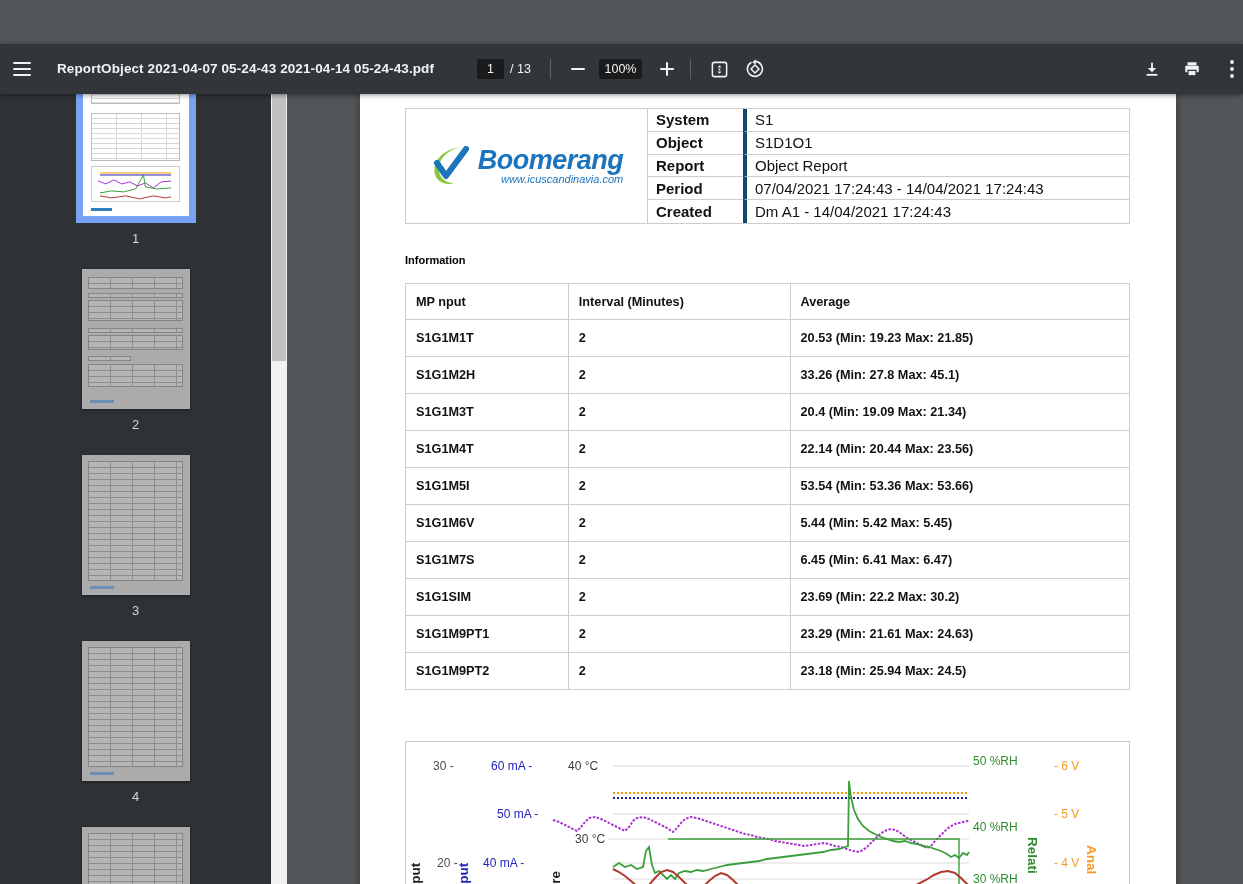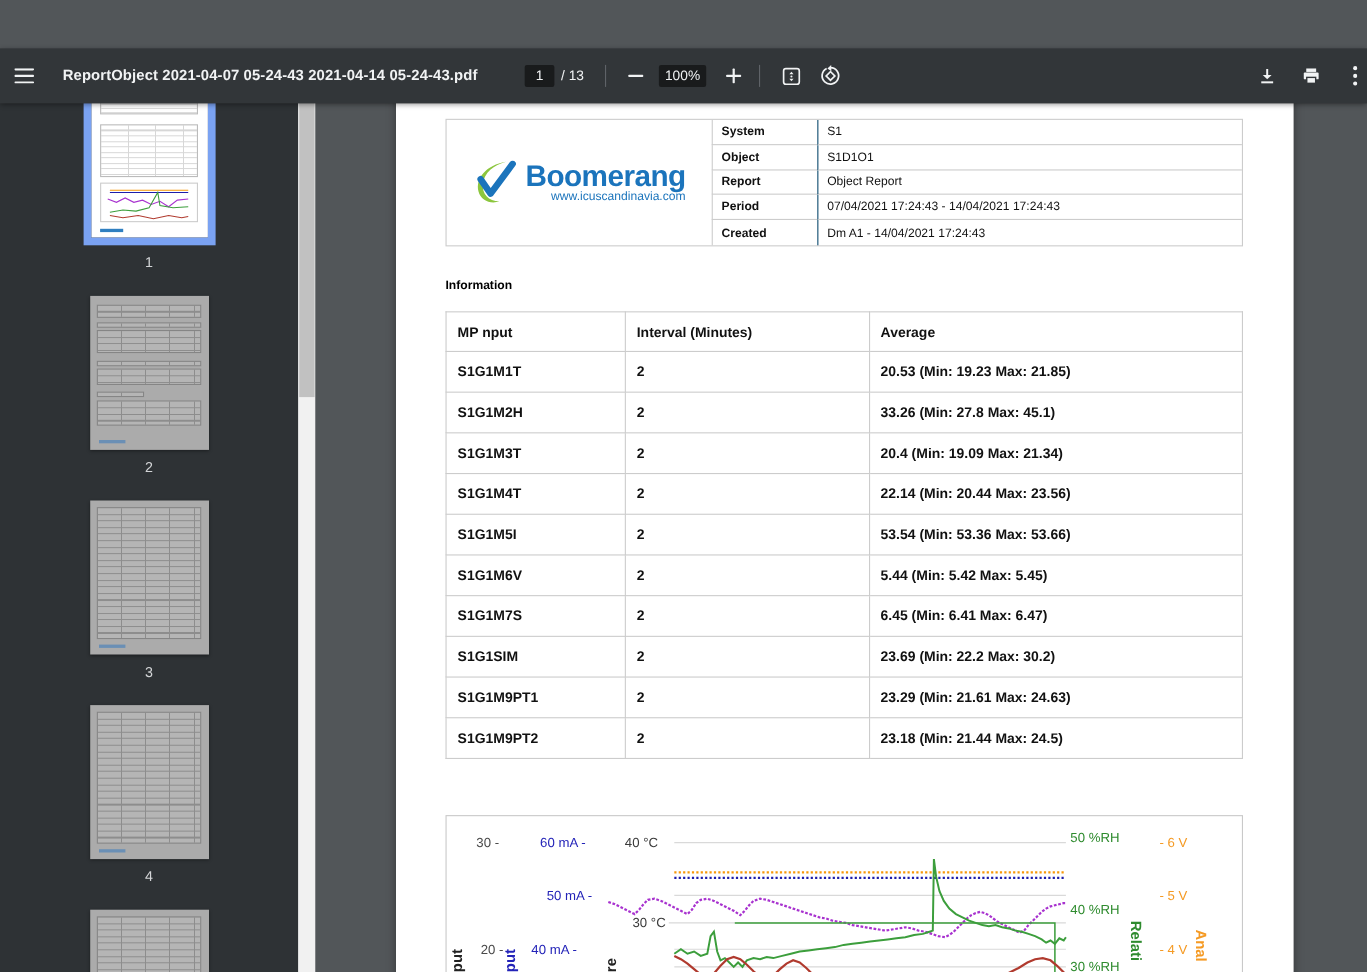--- a/index.html
+++ b/index.html
@@ -65,27 +65,27 @@
   
   .doc-area { position:absolute; left:287px; top:50px; right:0; bottom:0; background:#525659; overflow:hidden; }
   .pdf-page { position:absolute; left:73px; top:6px; width:816px; height:930px; background:#fff;
     box-shadow:0 2px 8px rgba(0,0,0,.35); }
 
   
   .hdr-table { position:absolute; left:45px; top:52px; width:725px; height:116px;
     border:1px solid #ccc; display:grid; grid-template-columns:241px 96px 386px;
     grid-template-rows:repeat(5, 1fr); }
   .logo-cell { grid-row:1 / 6; display:flex; align-items:center; justify-content:center; gap:6px; }
-  .logo-texts { display:flex; flex-direction:column; align-items:center; }
+  .logo-texts { display:flex; flex-direction:column; align-items:center;font-style:italic; }
   .logo-word { color:#1b74bc; font-size:27px; font-weight:700; letter-spacing:-.5px; line-height:26px; }
   .logo-url { color:#1b74bc; font-size:11px; margin-top:0; align-self:flex-end; }
-  .meta-label, .meta-value { display:flex; align-items:center; font-size:11px; color:#111;
+  .meta-label, .meta-value { display:flex; align-items:center; font-size:15px; color:#111;
     border-bottom:1px solid #ccc; padding-left:8px; }
   .meta-label { font-weight:700; border-left:1px solid #ccc; }
-  .meta-value { border-left:1px solid #0c4a6e; }
+  .meta-value { border-left:4px solid #0c4a6e; }
   .row-last { border-bottom:none; }
 
   .sect-head { position:absolute; left:45px; top:198px; font-size:11px; font-weight:700; color:#000; }
 
   
   .info-table { position:absolute; left:45px; top:227px; width:725px; border-collapse:collapse;
     font-size:12.7px; color:#111; }
   .info-table th, .info-table td { border:1px solid #ccc; text-align:left; padding-left:10px;
     font-weight:400; }
   .info-table th { height:36px; font-weight:700; }
@@ -301,21 +301,21 @@
             <td>23.69 (Min: 22.2 Max: 30.2)</td>
           </tr>
           <tr>
             <td>S1G1M9PT1</td>
             <td>2</td>
             <td>23.29 (Min: 21.61 Max: 24.63)</td>
           </tr>
           <tr>
             <td>S1G1M9PT2</td>
             <td>2</td>
-            <td>23.18 (Min: 21.44 Max: 24.5)</td>
+            <td>23.18 (Min: 25.94 Max: 24.5)</td>
           </tr>
         </tbody>
     </table>
 
     <div class="chart-box">
       <svg id="chartSvg" width="725" height="235" viewBox="0 0 725 235">
           <line x1="207" y1="24" x2="563" y2="24" stroke="#d9d9d9" stroke-width="1"></line>
           <line x1="207" y1="72" x2="563" y2="72" stroke="#d9d9d9" stroke-width="1"></line>
           <line x1="202" y1="97" x2="563" y2="97" stroke="#d9d9d9" stroke-width="1"></line>
           <line x1="207" y1="121" x2="563" y2="121" stroke="#d9d9d9" stroke-width="1"></line>

